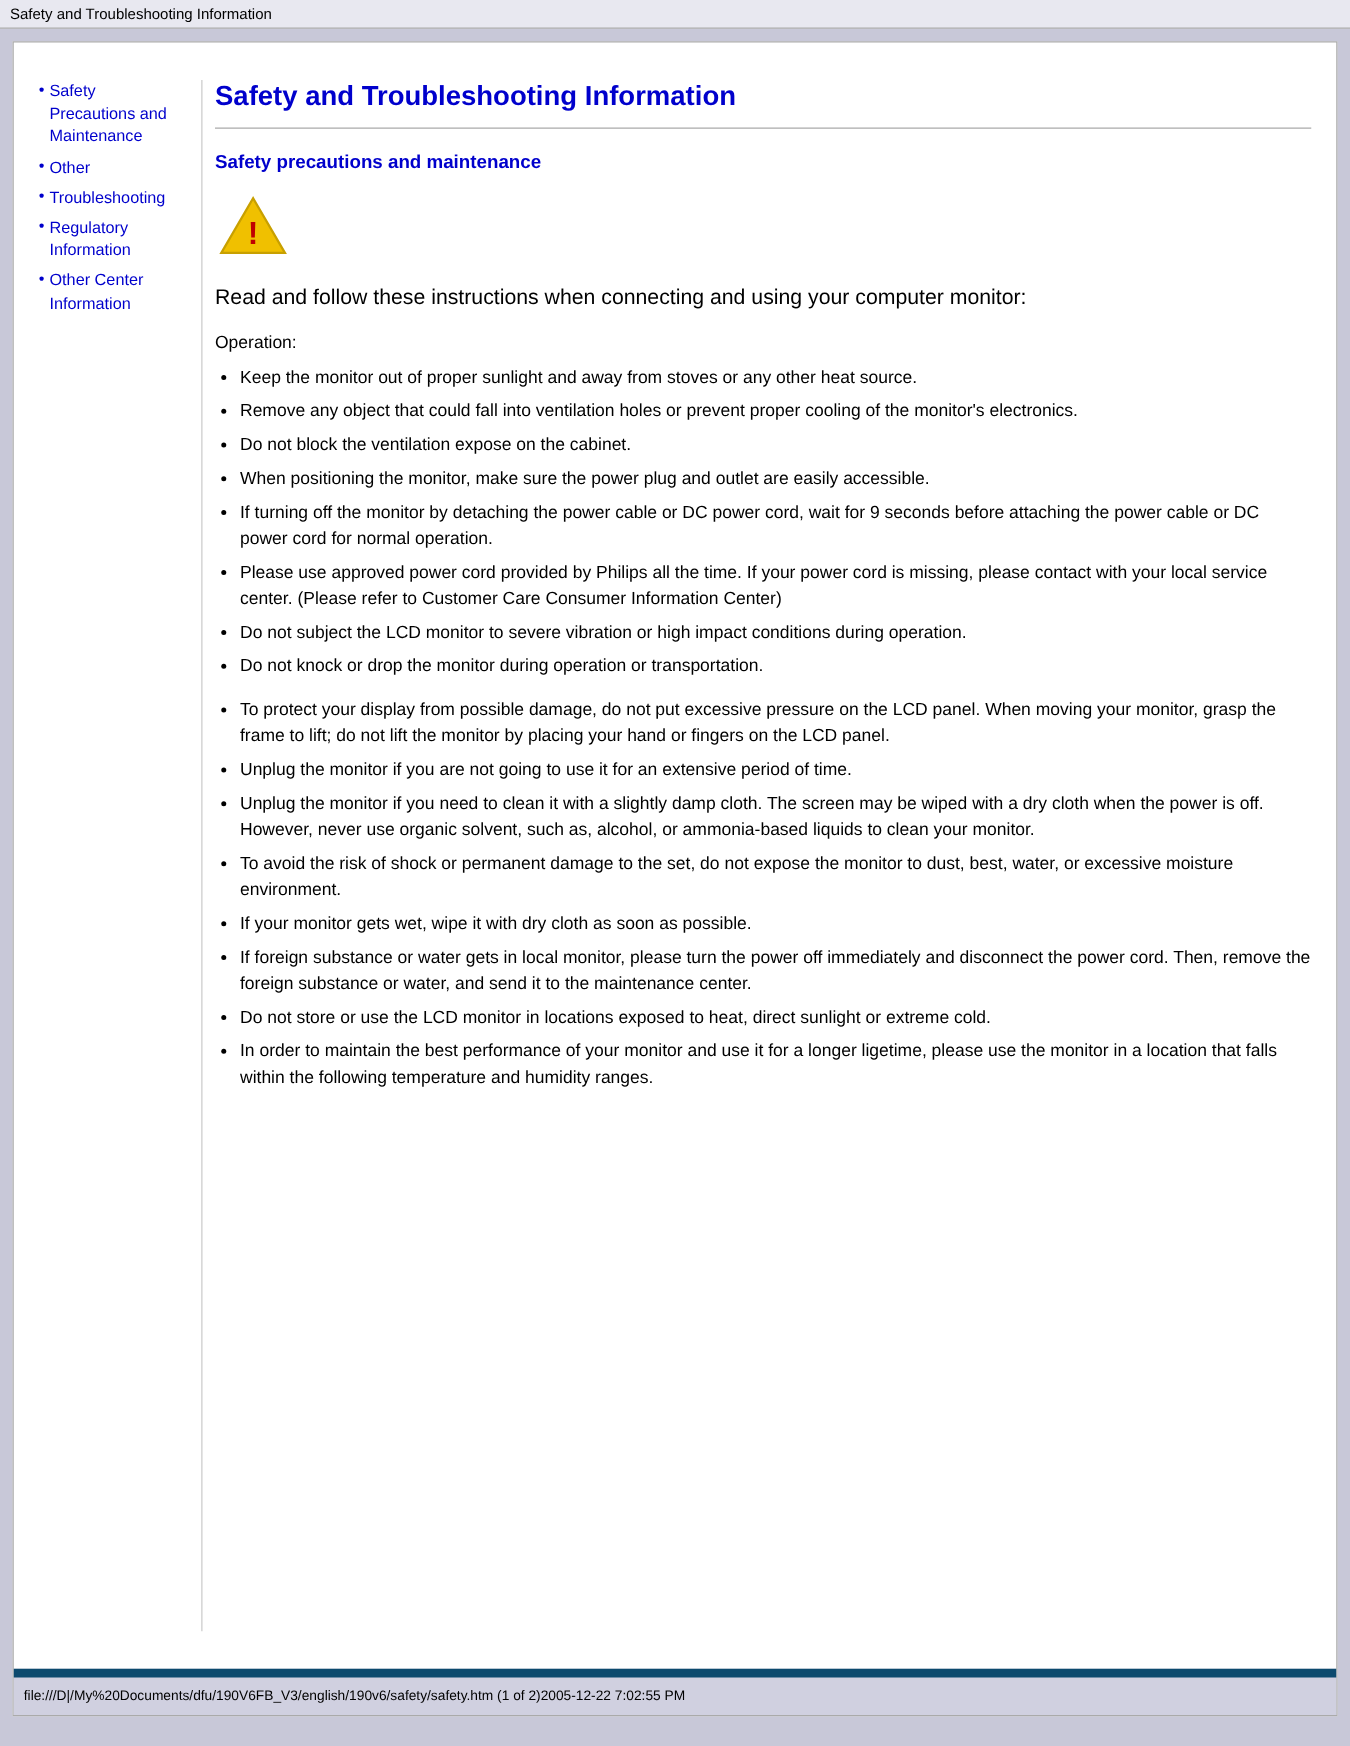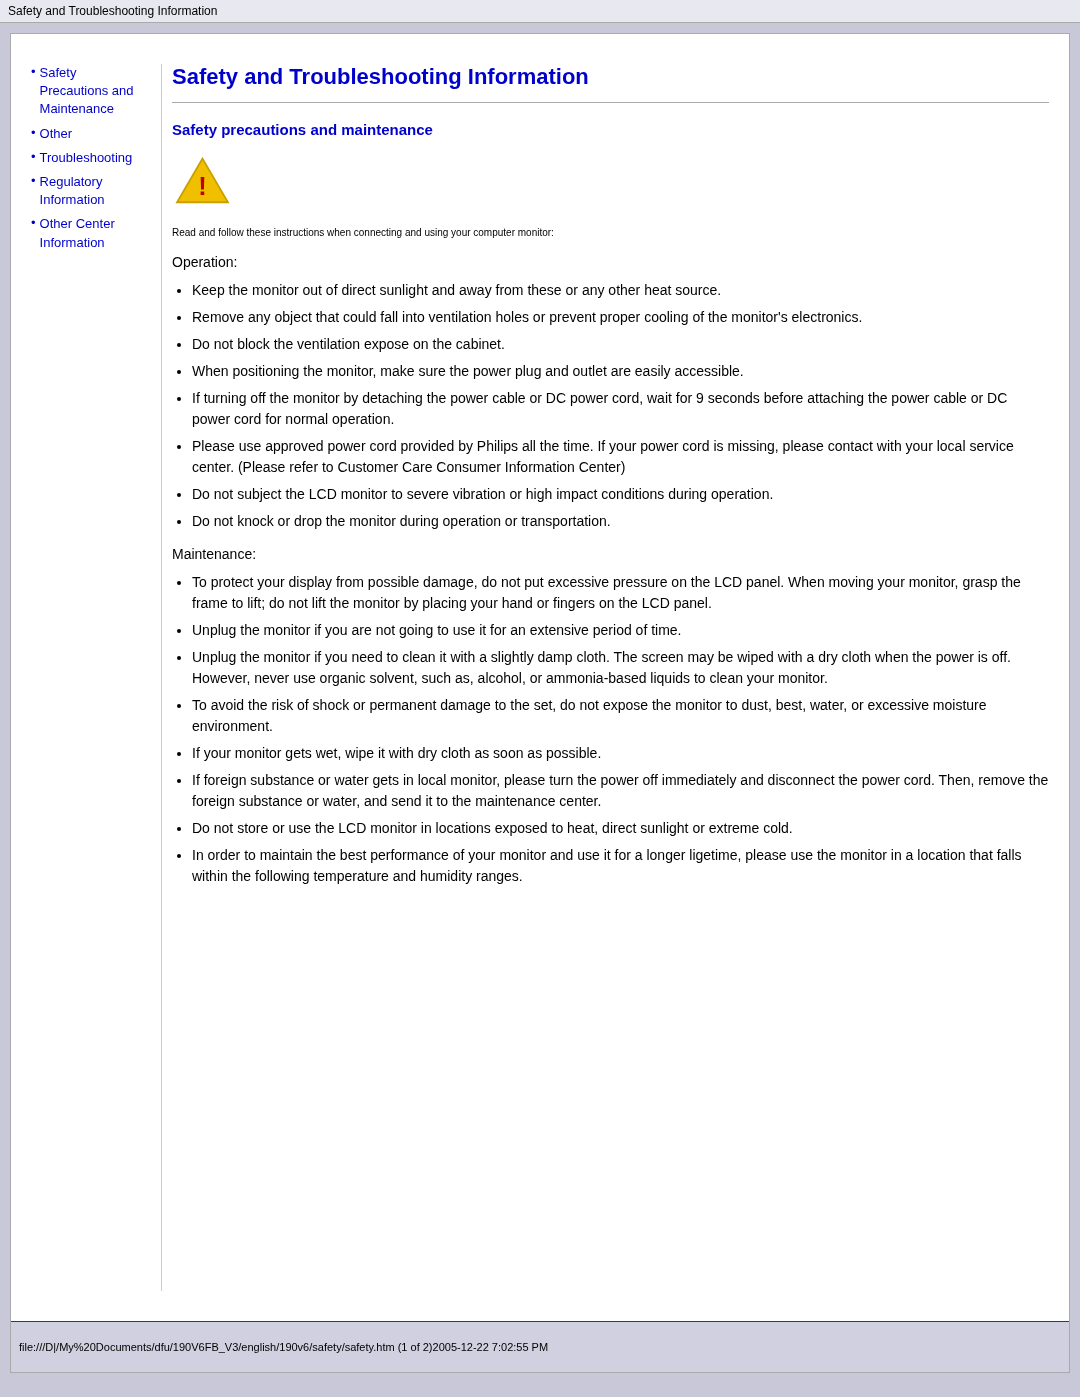--- a/index.html
+++ b/index.html
@@ -92,43 +92,43 @@
       height: 50px;
     }
     .warning-text {
       color: #cc0000;
       font-weight: bold;
       font-size: 14px;
       line-height: 1.5;
     }
     .intro-text {
       margin-bottom: 14px;
-      font-size: 10px;
+      font-size: 17px;
       line-height: 1.5;
     }
     .section-label {
       font-weight: normal;
       font-size: 14px;
       margin-bottom: 10px;
       margin-top: 10px;
     }
     ul.content-list {
       margin-left: 20px;
       margin-bottom: 14px;
     }
     ul.content-list li {
       list-style-type: disc;
       margin-bottom: 6px;
       line-height: 1.5;
       font-size: 14px;
     }
     .status-bar {
       background: #d0d0e0;
-      border-top: 1px solid #0c4a6e;
-      padding: 19px 8px;
+      border-top: 7px solid #0c4a6e;
+      padding: 9px 8px;
       font-size: 11px;
       color: #000;
     }
   </style>
 </head>
 <body>
 
 <div class="title-bar">
   <span>Safety and Troubleshooting Information</span>
 </div>
@@ -171,31 +171,30 @@
             <polygon points="30,4 58,52 2,52" fill="#f0c000" stroke="#c8a000" stroke-width="2"></polygon>
             <text x="30" y="44" text-anchor="middle" font-size="28" font-weight="bold" fill="#c00000">!</text>
           </svg>
         </div>
       </div>
 
       <p class="intro-text">Read and follow these instructions when connecting and using your computer monitor:</p>
 
       <div class="section-label">Operation:</div>
       <ul class="content-list">
-        <li>Keep the monitor out of direct sunlight and away from these or any other heat source.</li>
+        <li>Keep the monitor out of proper sunlight and away from stoves or any other heat source.</li>
         <li>Remove any object that could fall into ventilation holes or prevent proper cooling of the monitor's electronics.</li>
         <li>Do not block the ventilation expose on the cabinet.</li>
         <li>When positioning the monitor, make sure the power plug and outlet are easily accessible.</li>
         <li>If turning off the monitor by detaching the power cable or DC power cord, wait for 9 seconds before attaching the power cable or DC power cord for normal operation.</li>
         <li>Please use approved power cord provided by Philips all the time. If your power cord is missing, please contact with your local service center. (Please refer to Customer Care Consumer Information Center)</li>
         <li>Do not subject the LCD monitor to severe vibration or high impact conditions during operation.</li>
         <li>Do not knock or drop the monitor during operation or transportation.</li>
       </ul>
 
-      <div class="section-label">Maintenance:</div>
       <ul class="content-list">
         <li>To protect your display from possible damage, do not put excessive pressure on the LCD panel. When moving your monitor, grasp the frame to lift; do not lift the monitor by placing your hand or fingers on the LCD panel.</li>
         <li>Unplug the monitor if you are not going to use it for an extensive period of time.</li>
         <li>Unplug the monitor if you need to clean it with a slightly damp cloth. The screen may be wiped with a dry cloth when the power is off. However, never use organic solvent, such as, alcohol, or ammonia-based liquids to clean your monitor.</li>
         <li>To avoid the risk of shock or permanent damage to the set, do not expose the monitor to dust, best, water, or excessive moisture environment.</li>
         <li>If your monitor gets wet, wipe it with dry cloth as soon as possible.</li>
         <li>If foreign substance or water gets in local monitor, please turn the power off immediately and disconnect the power cord. Then, remove the foreign substance or water, and send it to the maintenance center.</li>
         <li>Do not store or use the LCD monitor in locations exposed to heat, direct sunlight or extreme cold.</li>
         <li>In order to maintain the best performance of your monitor and use it for a longer ligetime, please use the monitor in a location that falls within the following temperature and humidity ranges.</li>
       </ul>

